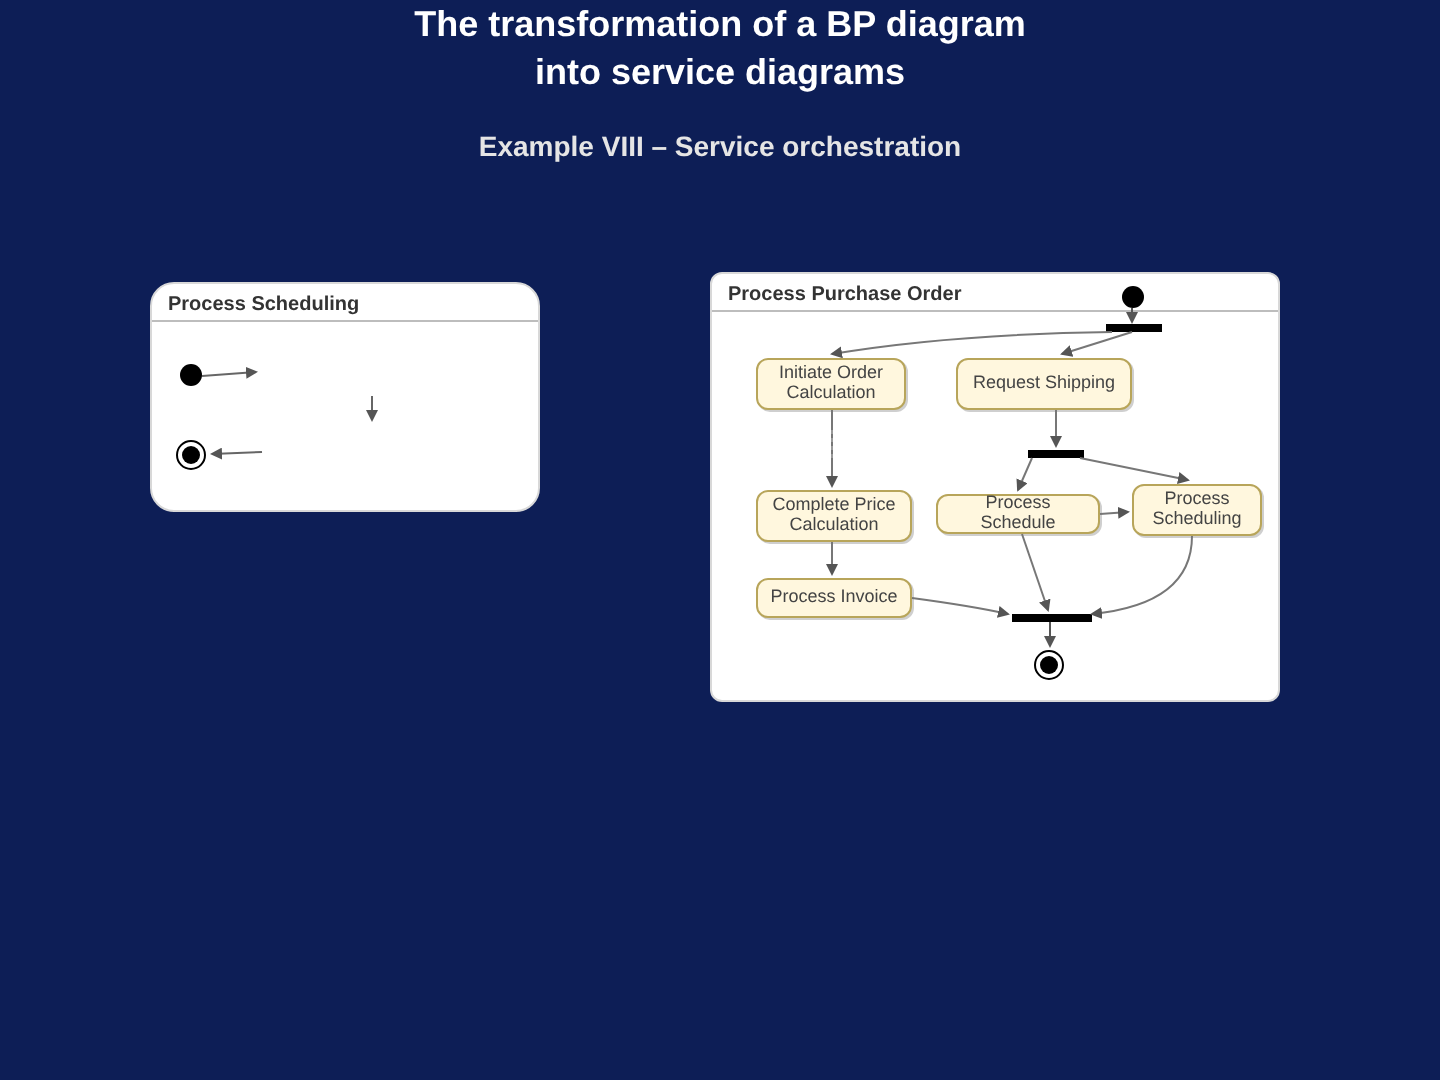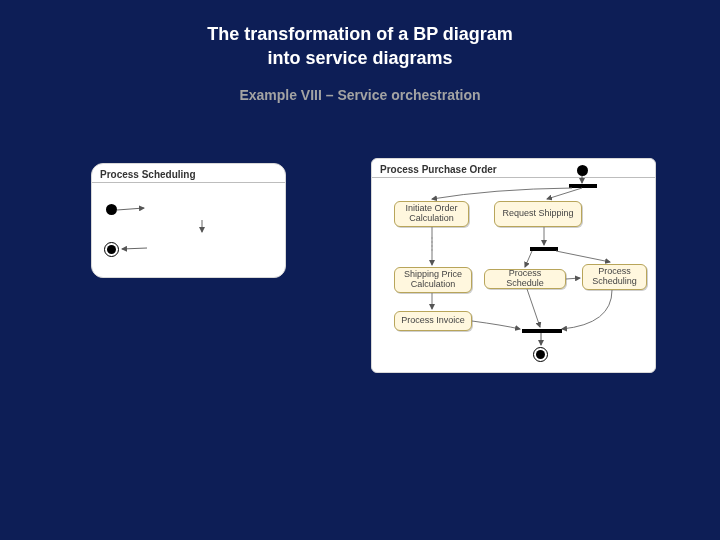--- a/index.html
+++ b/index.html
@@ -9,40 +9,38 @@
     background: #0d1e56;
     font-family: Verdana, Geneva, sans-serif;
     overflow: hidden;
   }
   .title {
     text-align: center;
     color: #fff;
     font-weight: 700;
     font-size: 18px;
     line-height: 1.35;
-    padding-top: 22px;
   }
   .subtitle {
     text-align: center;
-    color: #a3a3a3;
+    color: #e5e5e5;
     font-weight: 700;
     font-size: 14px;
     padding-top: 16px;
   }
   .stage {
     position: relative;
     width: 720px;
     height: 430px;
   }
   .panel {
     position: absolute;
     background: #fff;
     border: 1px solid #d8d8d8;
     border-radius: 10px;
-    margin-left: 16px;
   }
   .panel.left  { left: 75px;  top: 60px;  width: 195px; height: 115px; border-radius: 12px; }
   .panel.right { left: 355px; top: 55px;  width: 285px; height: 215px; border-radius: 6px; }
 
   .panel-title {
     font-family: Arial, sans-serif;
     font-size: 10px;
     font-weight: 700;
     color: #333;
     padding: 5px 8px 2px 8px;
@@ -136,21 +134,21 @@
     <div class="node" style="left:22px; top:42px; width:75px; height:26px;">
       <span>Initiate Order Calculation</span>
     </div>
     <div class="node" style="left:122px; top:42px; width:88px; height:26px;justify-content:center;">
       <span>Request Shipping</span>
     </div>
 
     <div class="bar h" style="left:158px; top:88px; width:28px;"></div>
 
     <div class="node" style="left:22px; top:108px; width:78px; height:26px;">
-      <span>Shipping Price Calculation</span>
+      <span>Complete Price Calculation</span>
     </div>
     <div class="node" style="left:112px; top:110px; width:82px; height:20px;">
       <span>Process Schedule</span>
     </div>
     <div class="node" style="left:210px; top:105px; width:65px; height:26px;">
       <span>Process Scheduling</span>
     </div>
 
     <div class="node" style="left:22px; top:152px; width:78px; height:20px;">
       <span>Process Invoice</span>

